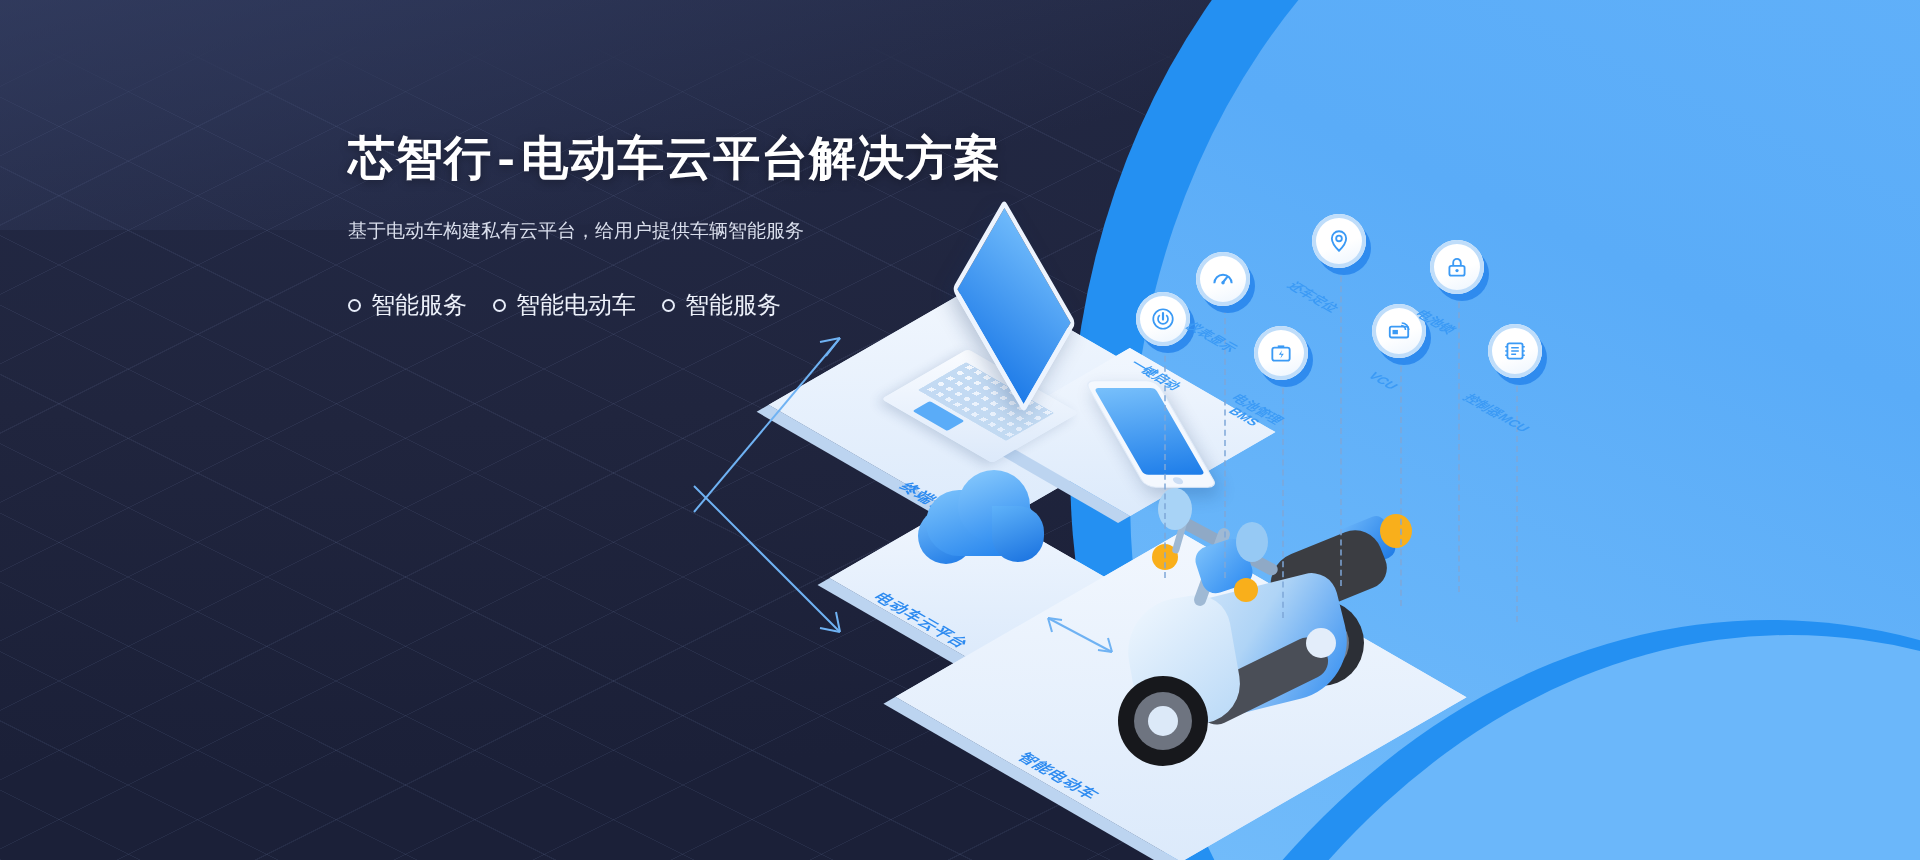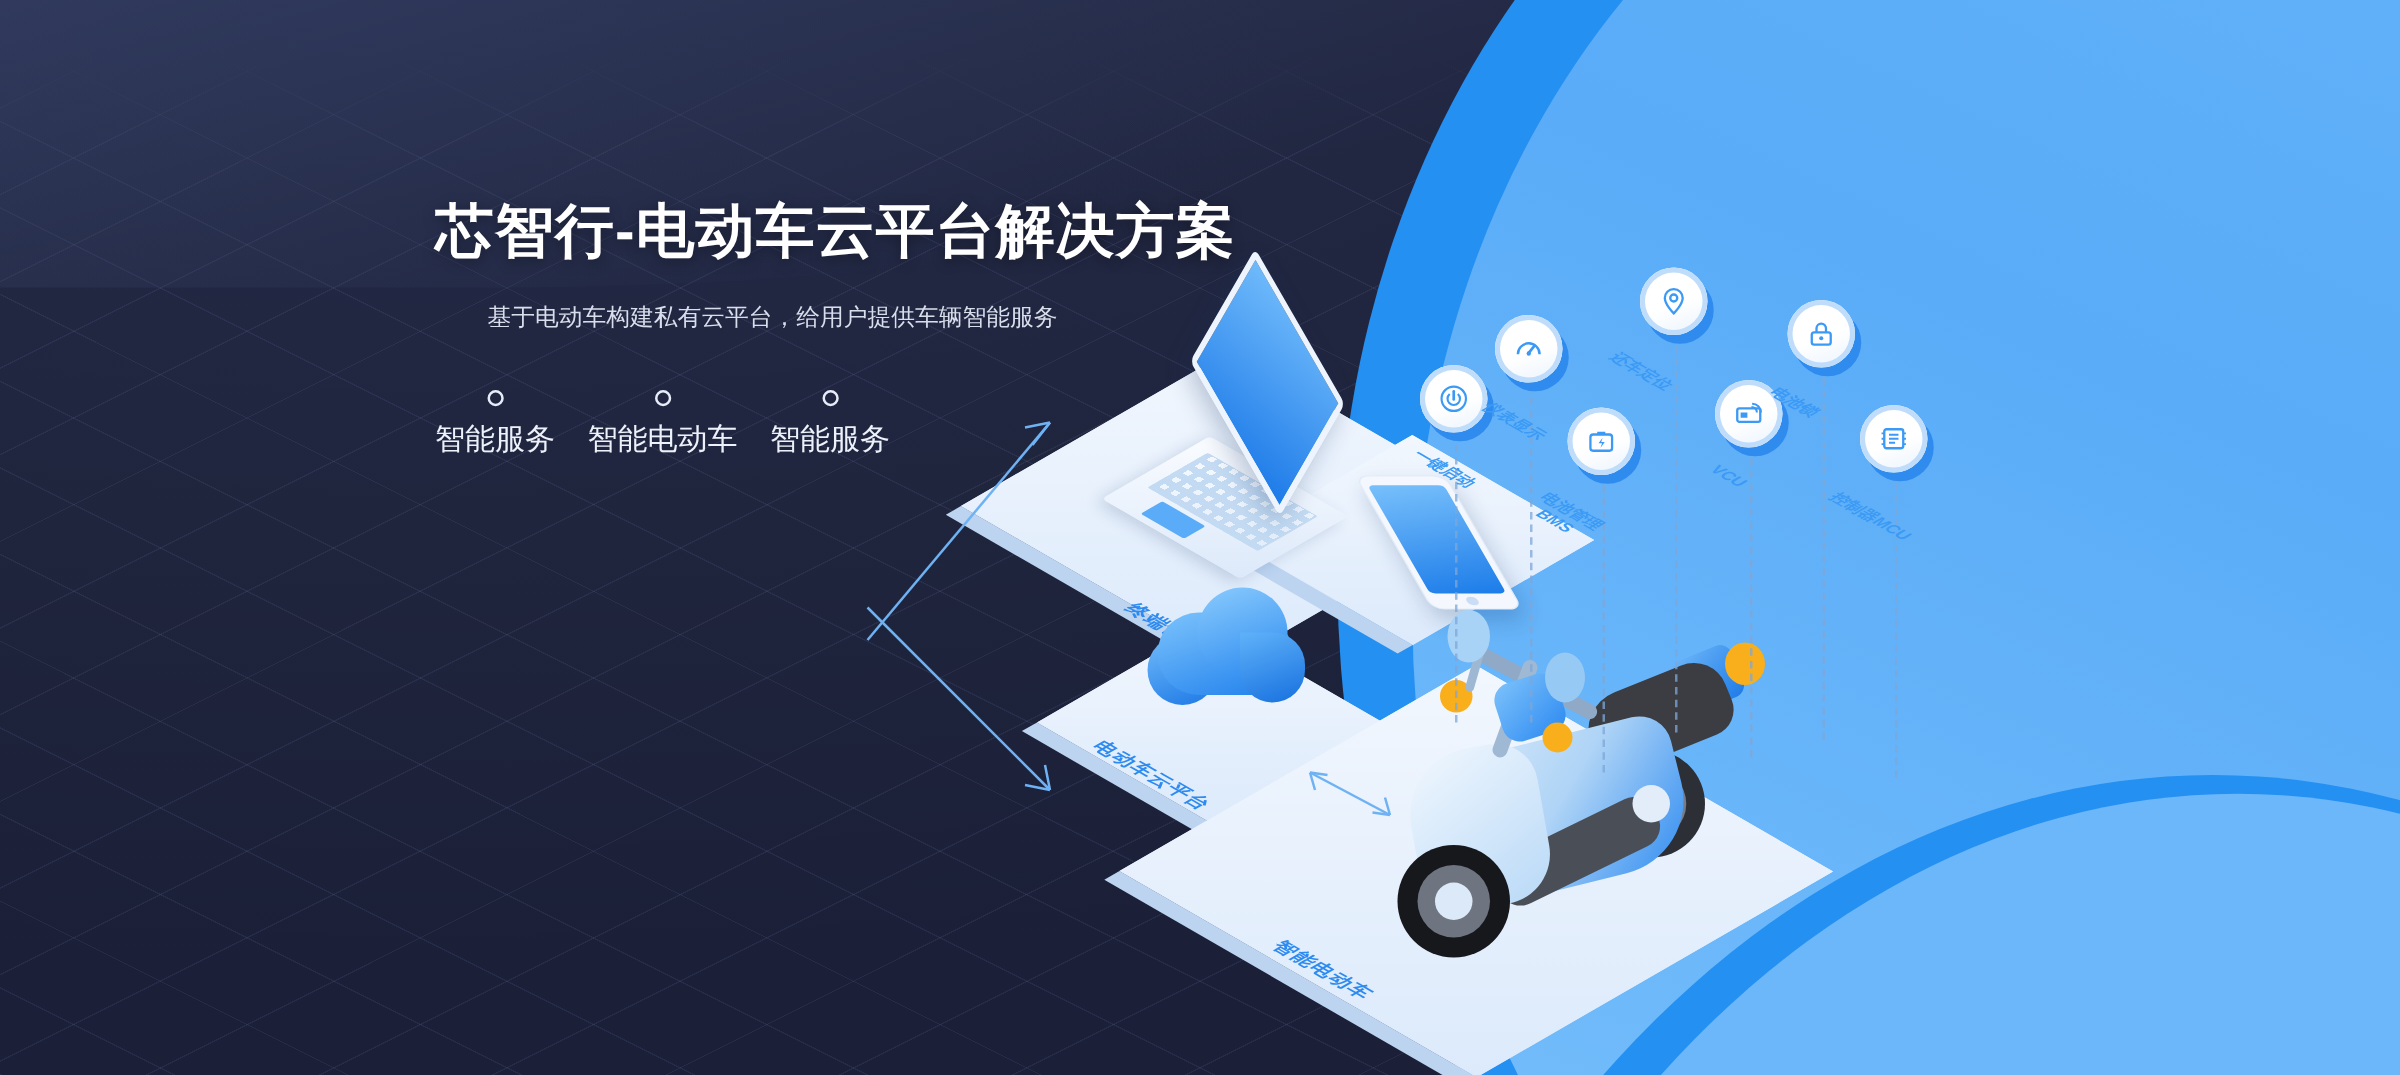--- a/index.html
+++ b/index.html
@@ -49,32 +49,32 @@
     width:1500px; height:1000px; border-radius:50% 50% 0 0 / 100% 100% 0 0;
     background:#2490F2;
   }
   .wave-bottom-light{
     position:absolute; left:1060px; bottom:-775px;
     width:1460px; height:1000px; border-radius:50% 50% 0 0 / 100% 100% 0 0;
     background:#6BB7FA;
   }
 
   
-  .copy{ position:absolute; left:348px; top:156px; width:700px; z-index:20; }
+  .copy{ position:absolute; left:348px; top:133px; width:700px; z-index:20;font-family:Liberation Mono, monospace; }
   .headline{
     font-size:47px; line-height:58px; font-weight:bold; color:#FFFFFF;
     letter-spacing:1px; white-space:nowrap;
     text-shadow:0 2px 10px rgba(0,0,0,.35);
   }
   .subline{
     margin-top:26px; font-size:19px; line-height:30px;
-    color:#D9DEEC; font-weight:400;margin-left:42px;
+    color:#D9DEEC; font-weight:400;
   }
   .features{ margin-top:42px; display:flex; align-items:center; gap:26px; }
-  .feature{ display:flex; align-items:center; gap:10px; color:#EDF1FA; font-size:24px;flex-direction:column; }
+  .feature{ display:flex; align-items:center; gap:10px; color:#EDF1FA; font-size:24px; }
   .dot-ring{
     width:13px; height:13px; border-radius:50%;
     border:2px solid #E6ECF8; flex:0 0 auto;
   }
 
   
   .scene{ position:absolute; left:820px; top:180px; width:1100px; height:680px; z-index:15; }
   
   .slab{
     position:absolute;

